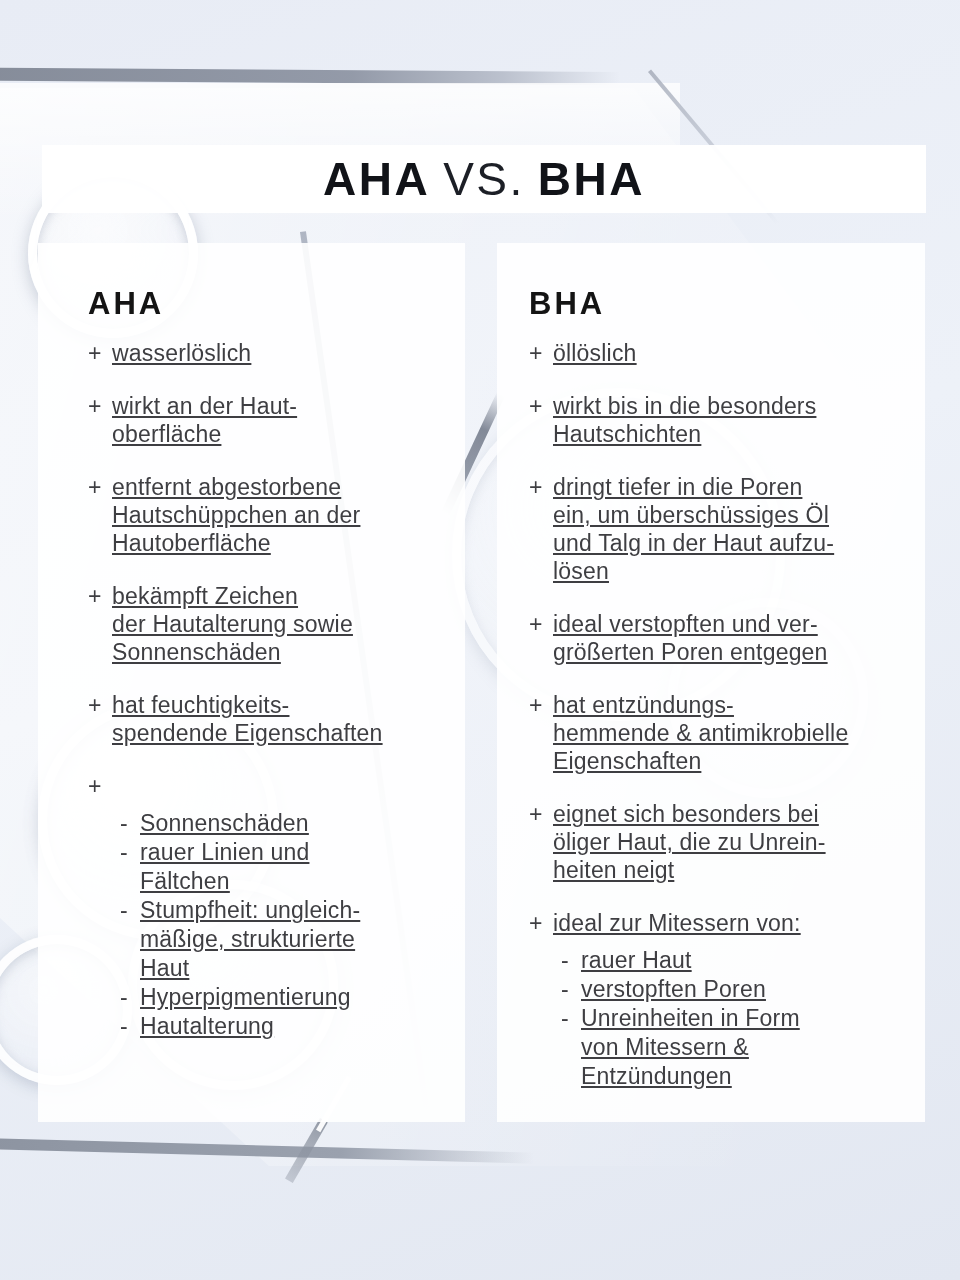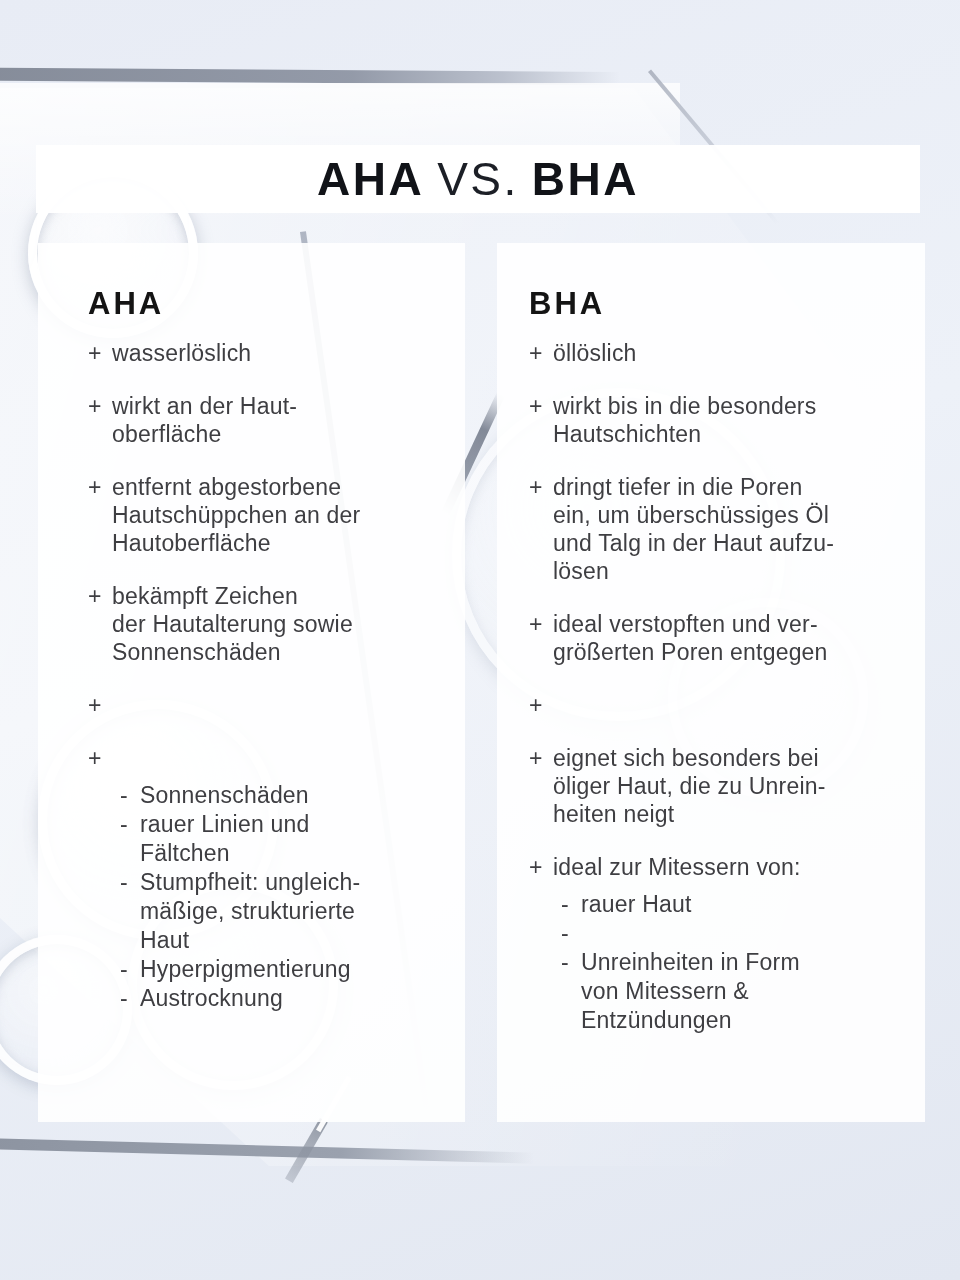--- a/index.html
+++ b/index.html
@@ -72,21 +72,21 @@
   }
   .dish-1 { left: 28px;  top: 168px; width: 152px; height: 152px; }
   .dish-2 { left: 38px;  top: 700px; width: 222px; height: 222px; opacity: 0.8; }
   .dish-3 { left: 128px; top: 880px; width: 192px; height: 192px; opacity: 0.7; }
   .dish-4 { left: -18px; top: 935px; width: 132px; height: 132px; opacity: 0.9; }
   .dish-5 { left: 452px; top: 388px; width: 315px; height: 315px; opacity: 0.55; }
   .dish-6 { left: 668px; top: 598px; width: 182px; height: 182px; opacity: 0.4; }
 
   
   .title-band {
-    position: absolute; left: 36px; top: 145px; width: 884px; height: 68px;
+    position: absolute; left: 42px; top: 145px; width: 884px; height: 68px;
     background: rgba(255,255,255,0.96);
     display: flex; align-items: center; justify-content: center;
   }
   .title-band .t {
     font-size: 46px; color: #111318; letter-spacing: 2.5px; line-height: 1;
   }
   .t-bold { font-weight: 700; }
   .t-light { font-weight: 400; margin: 0 13px; color: #1c1f26; }
 
   .panel {
@@ -100,21 +100,21 @@
     margin: 0; font-size: 31px; font-weight: 700; letter-spacing: 3px;
     color: #141414; line-height: 34px;
   }
   .items { margin-top: 16px; }
   .item {
     display: flex; margin-top: 25px;
     font-size: 23px; line-height: 28px; color: #3e3e42; letter-spacing: 0.2px;
   }
   .items .item:first-child { margin-top: 18px; }
   .marker { width: 24px; flex: none; }
-  .text { white-space: pre; }
+  .text { white-space: pre; text-decoration: underline; }
   .sublist { margin: 9px 0 0 32px; }
   .subitem {
     display: flex; font-size: 23px; line-height: 29px; color: #3e3e42; letter-spacing: 0.2px;
   }
   .subitem .marker { width: 20px; }
 </style>
 </head>
 <body>
 
 <div class="stage">
@@ -158,20 +158,22 @@
 Hautoberfläche</span>
       </div>
       <div class="item">
         <span class="marker">+</span>
         <span class="text">bekämpft Zeichen
 der Hautalterung sowie
 Sonnenschäden</span>
       </div>
       <div class="item">
         <span class="marker">+</span>
+        <span class="text">hat feuchtigkeits-
+spendende Eigenschaften</span>
       </div>
       <div class="item">
         <span class="marker">+</span>
       </div>
       <div class="sublist">
         <div class="subitem">
           <span class="marker">-</span>
           <span class="text">Sonnenschäden</span>
         </div>
         <div class="subitem">
@@ -184,21 +186,21 @@
           <span class="text">Stumpfheit: ungleich-
 mäßige, strukturierte
 Haut</span>
         </div>
         <div class="subitem">
           <span class="marker">-</span>
           <span class="text">Hyperpigmentierung</span>
         </div>
         <div class="subitem">
           <span class="marker">-</span>
-          <span class="text">Austrocknung</span>
+          <span class="text">Hautalterung</span>
         </div>
       </div>
     </div>
   </div>
 
   <div class="panel panel-right">
     <h2 class="col-heading">BHA</h2>
     <div class="items">
       <div class="item">
         <span class="marker">+</span>
@@ -216,38 +218,42 @@
 und Talg in der Haut aufzu-
 lösen</span>
       </div>
       <div class="item">
         <span class="marker">+</span>
         <span class="text">ideal verstopften und ver-
 größerten Poren entgegen</span>
       </div>
       <div class="item">
         <span class="marker">+</span>
+        <span class="text">hat entzündungs-
+hemmende &amp; antimikrobielle
+Eigenschaften</span>
       </div>
       <div class="item">
         <span class="marker">+</span>
         <span class="text">eignet sich besonders bei
 öliger Haut, die zu Unrein-
 heiten neigt</span>
       </div>
       <div class="item">
         <span class="marker">+</span>
         <span class="text">ideal zur Mitessern von:</span>
       </div>
       <div class="sublist">
         <div class="subitem">
           <span class="marker">-</span>
           <span class="text">rauer Haut</span>
         </div>
         <div class="subitem">
           <span class="marker">-</span>
+          <span class="text">verstopften Poren</span>
         </div>
         <div class="subitem">
           <span class="marker">-</span>
           <span class="text">Unreinheiten in Form
 von Mitessern &amp;
 Entzündungen</span>
         </div>
       </div>
     </div>
   </div>

